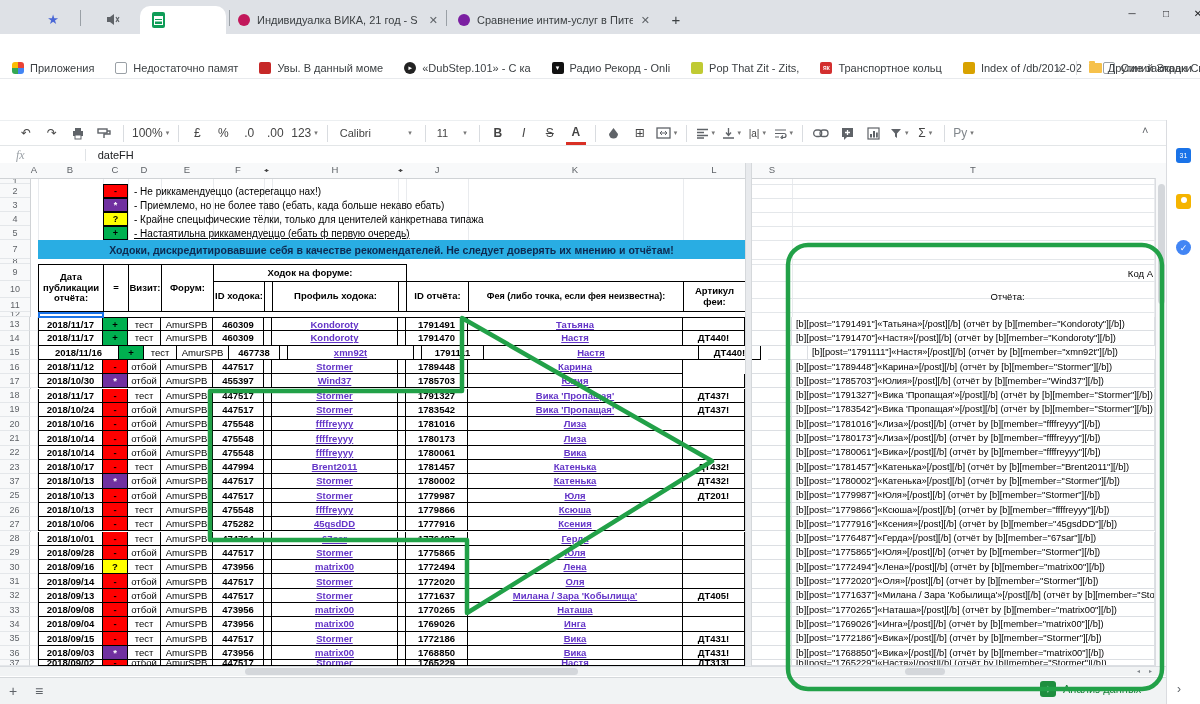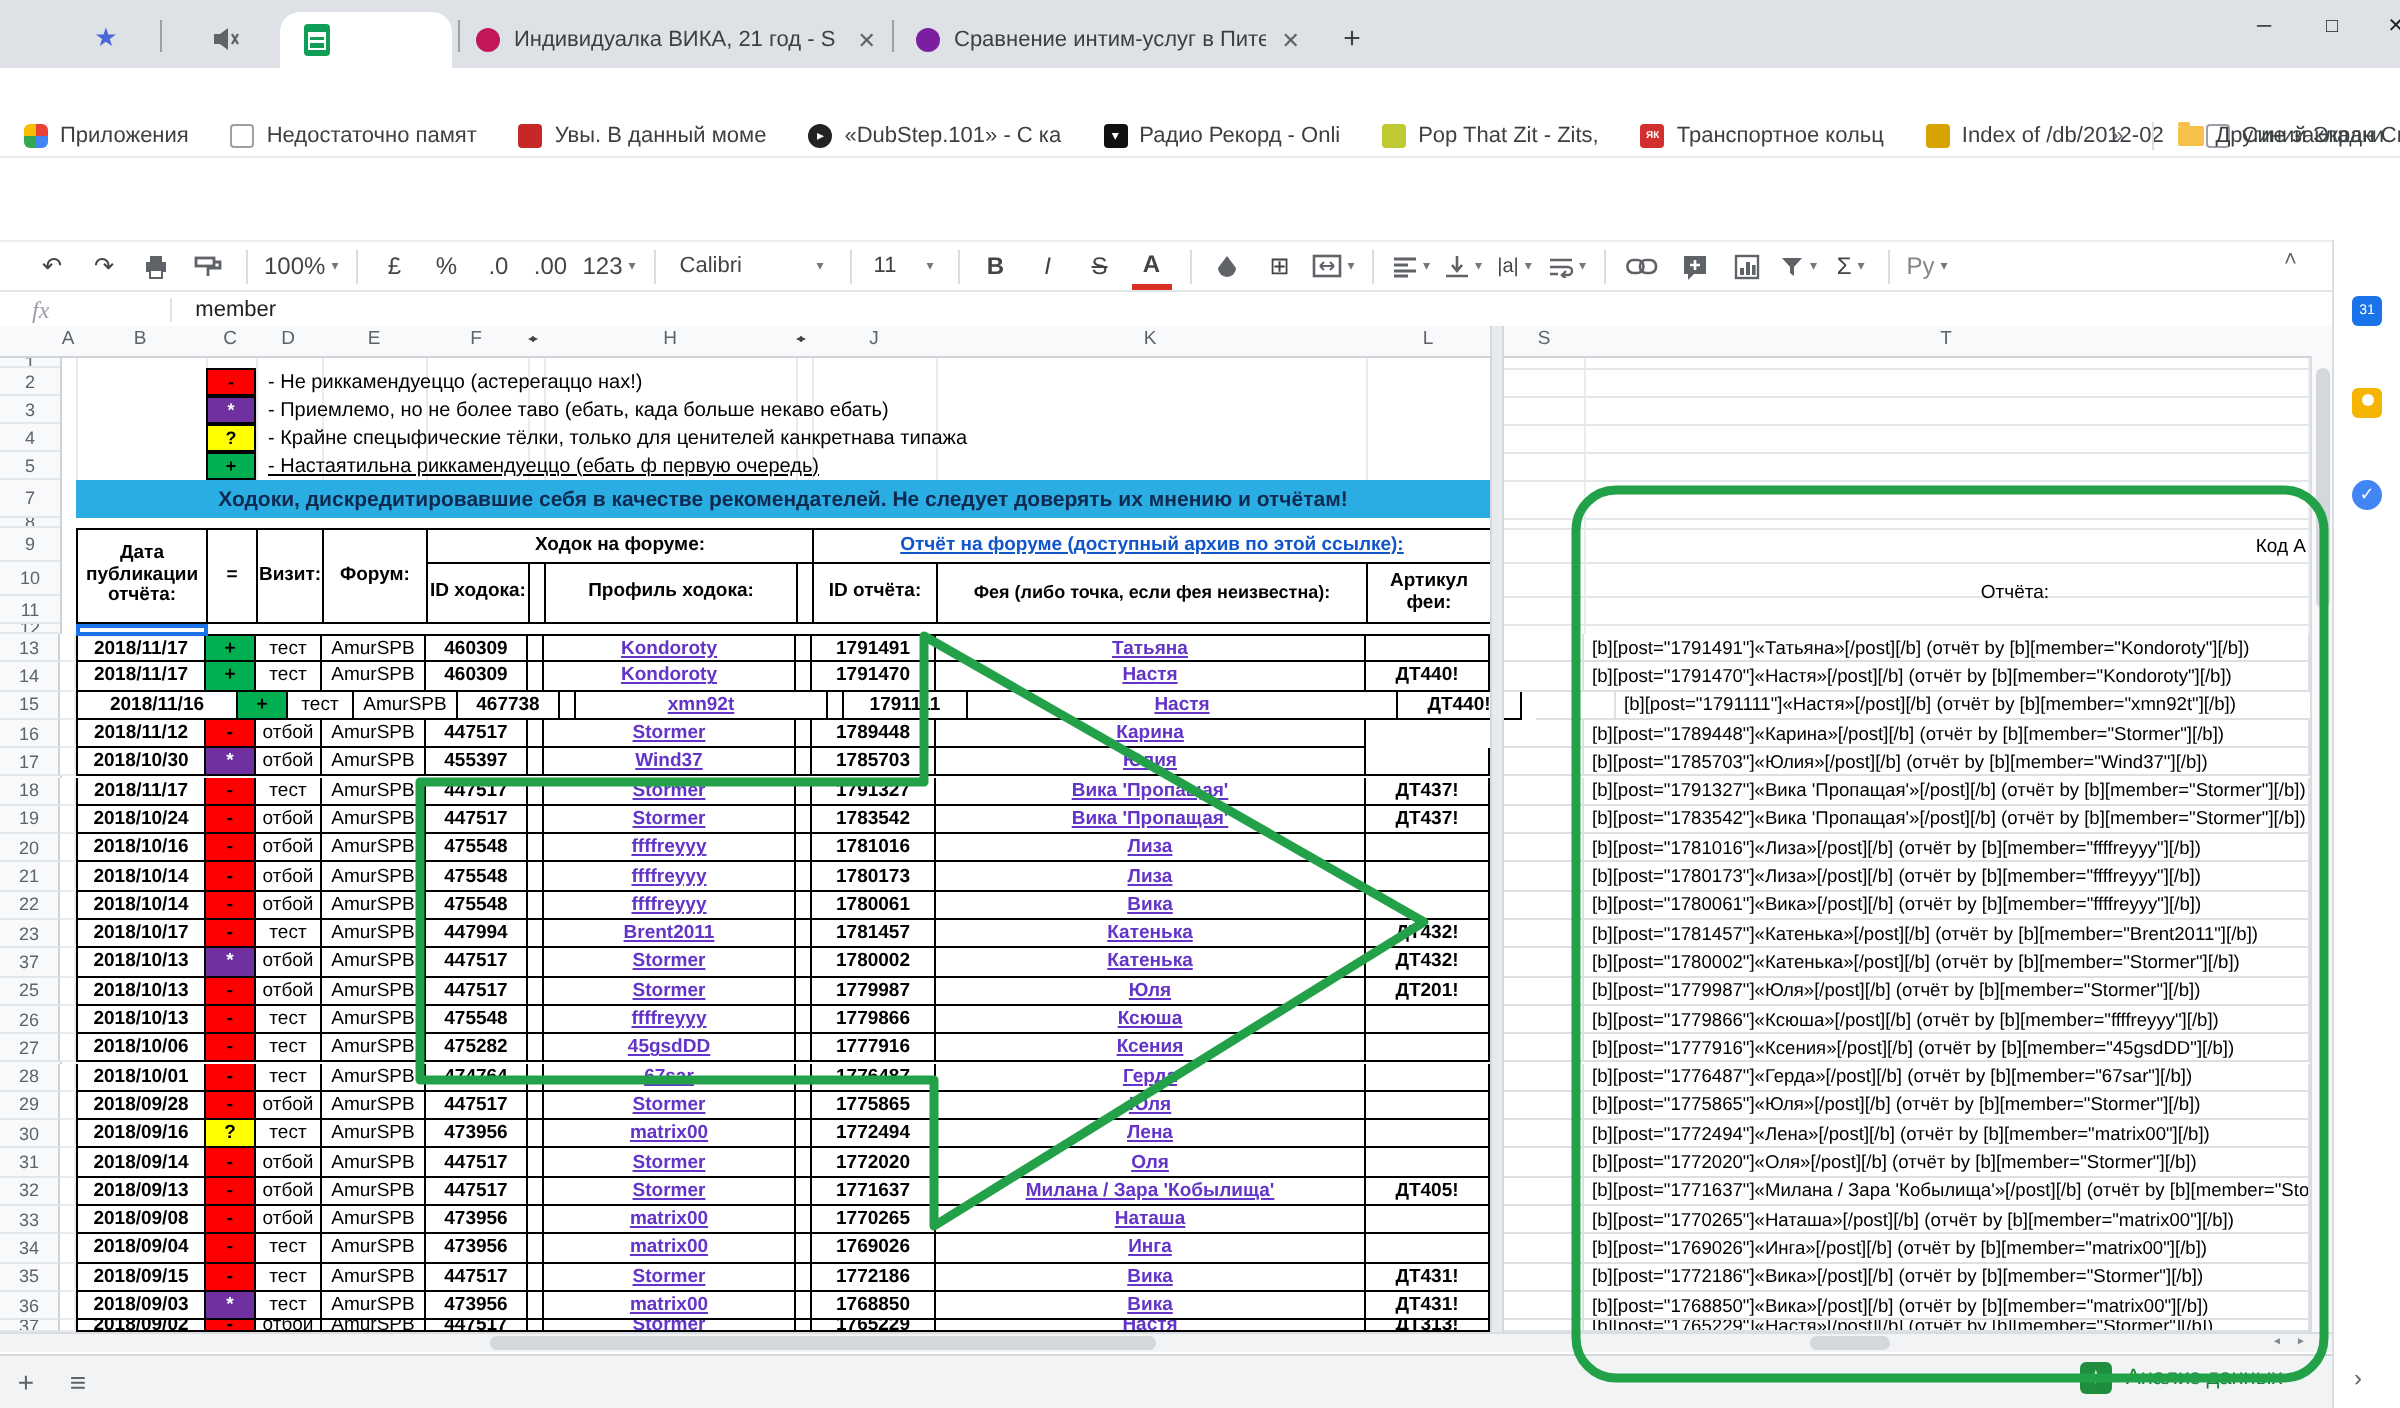--- a/index.html
+++ b/index.html
@@ -385,21 +385,21 @@
     <span class="ti" style="color:#80868b;">
         <span>Ру</span>
         <span class="dd">▾</span>
       </span>
   </div>
   <div class="collapse"><span>˄</span></div>
 
   <div class="fbar">
     <span class="fx">fx</span>
     <span class="fsep"></span>
-    <span class="fval">member</span>
+    <span class="fval">dateFH</span>
   </div>
 
   <div class="sheet" id="sheet">
     <div class="gutterbg"></div>
     <div class="colheads" id="colheads">
         <span class="cletter" style="left: 34px;">A</span>
         <span class="cletter" style="left: 70px;">B</span>
         <span class="cletter" style="left: 115px;">C</span>
         <span class="cletter" style="left: 144px;">D</span>
         <span class="cletter" style="left: 187px;">E</span>
@@ -434,23 +434,20 @@
         <span>Ходок на форуме:</span>
       </div>
     <div class="hc" style="left:213px;top:118px;width:52px;height:31px;">
         <span>ID ходока:</span>
       </div>
     <div class="hc" style="left:264px;top:118px;width:9px;height:31px;"></div>
     <div class="hc" style="left:272px;top:118px;width:127px;height:31px;">
         <span>Профиль ходока:</span>
       </div>
     <div class="hc" style="left:398px;top:118px;width:9px;height:31px;"></div>
-    <div class="hc" style="left:406px;top:101px;width:340px;height:18px;">
-        <span class="hlink">Отчёт на форуме (доступный архив по этой ссылке):</span>
-      </div>
     <div class="hc" style="left:406px;top:118px;width:63px;height:31px;">
         <span>ID отчёта:</span>
       </div>
     <div class="hc" style="left:468px;top:118px;width:216px;height:31px;font-size:9px;">
         <span>Фея (либо точка, если фея неизвестна):</span>
       </div>
     <div class="hc" style="left:683px;top:118px;width:63px;height:31px;">
         <span>Артикул феи:</span>
       </div>
     <div class="rh" style="left:752px;top:101px;width:401px;height:18px;justify-content:flex-end;padding-right:2px;">

